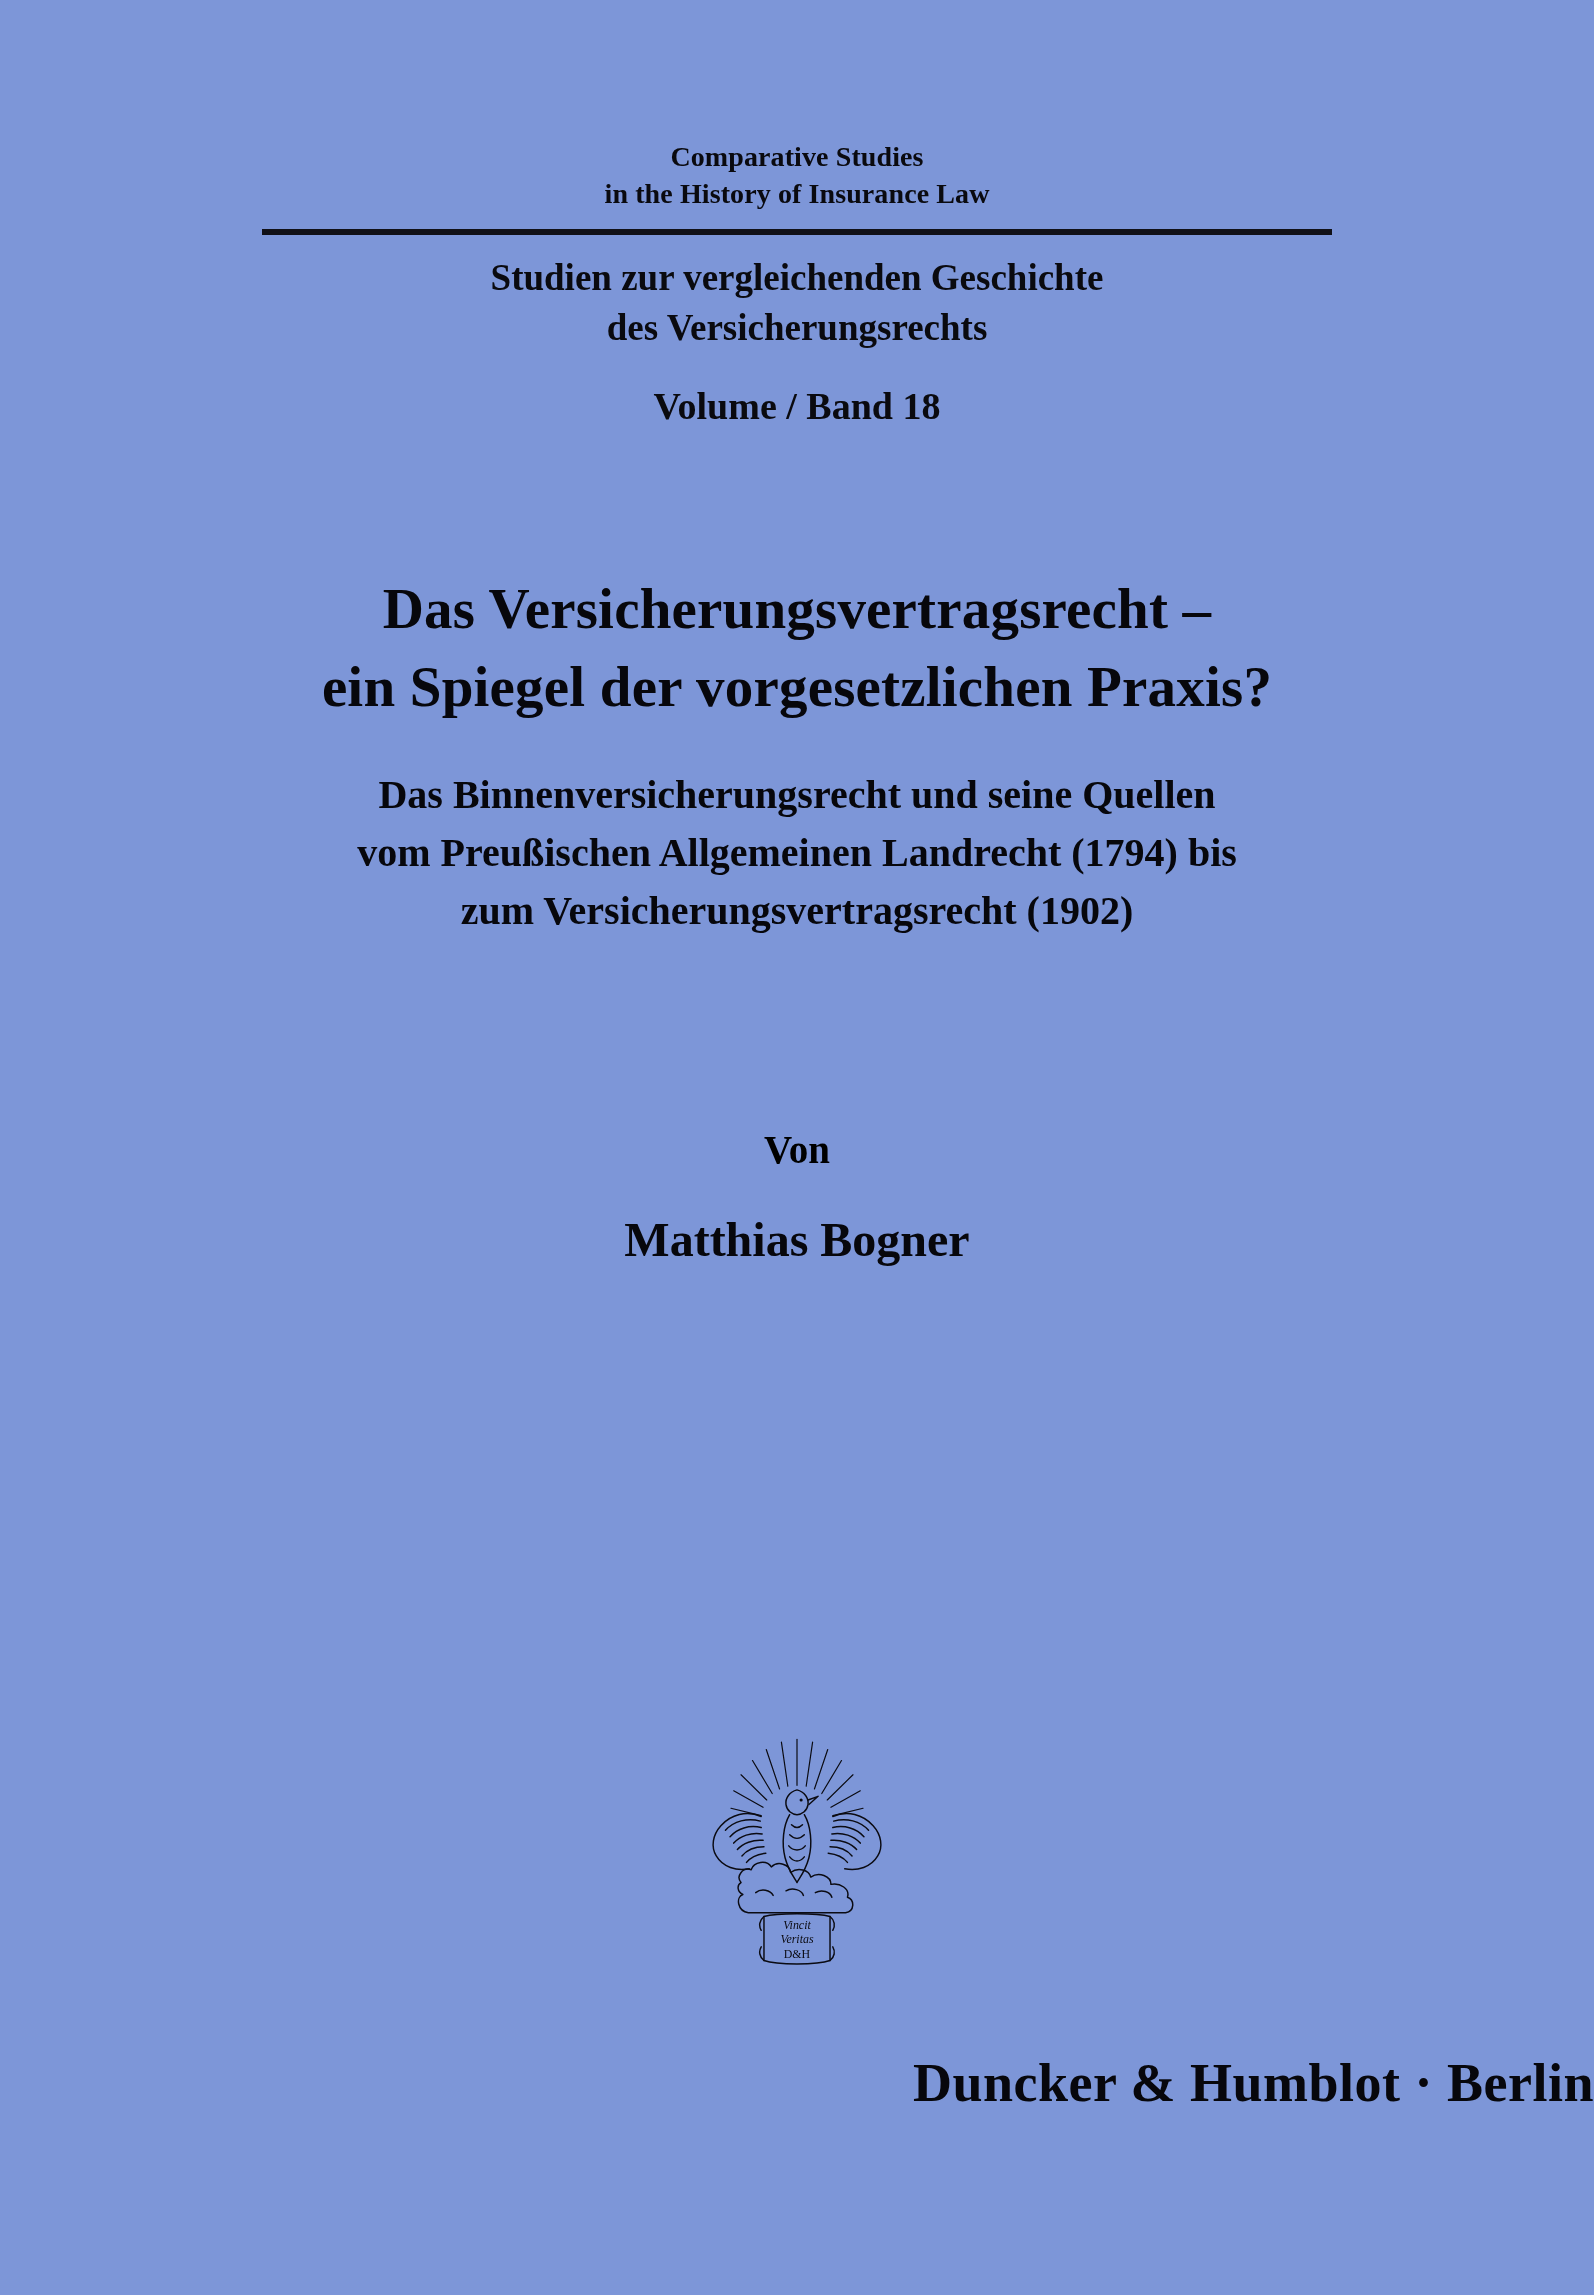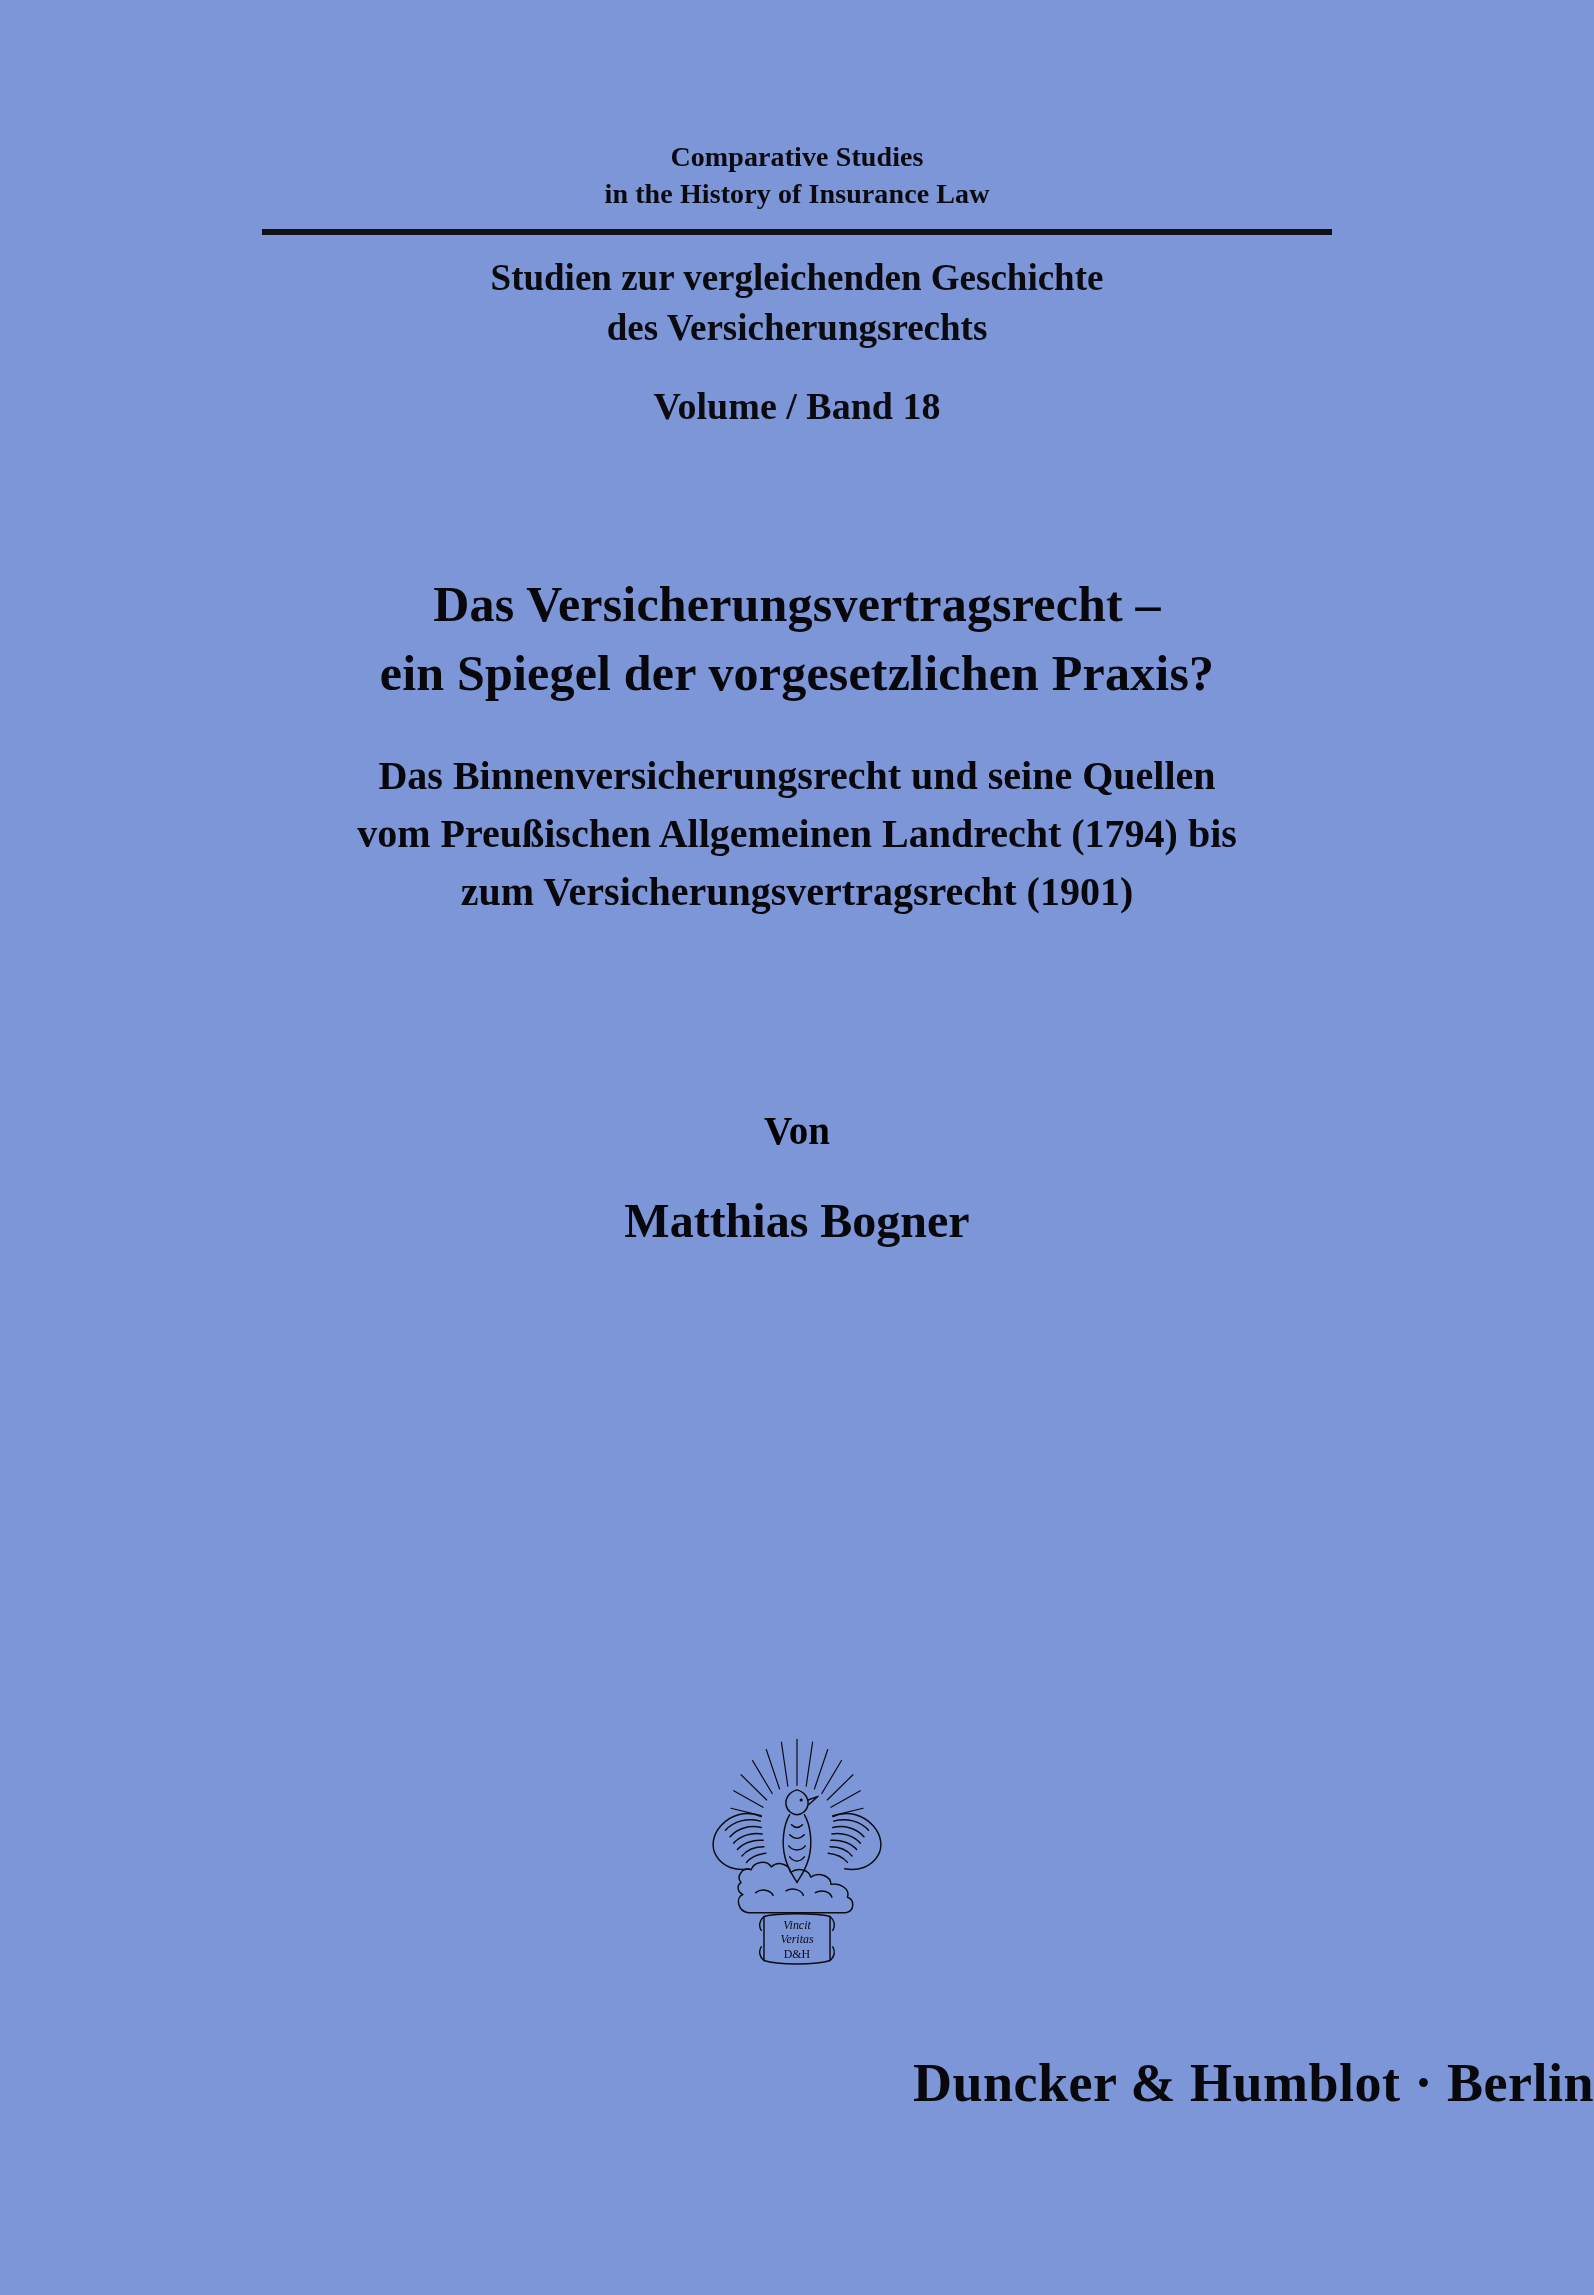--- a/index.html
+++ b/index.html
@@ -67,21 +67,21 @@
 
   
   .title-block {
     margin-top: 138px;
     width: 100%;
     text-align: center;
   }
   .main-title {
     font-family: "Liberation Serif", serif;
     font-weight: bold;
-    font-size: 50px;
+    font-size: 57px;
     line-height: 1.38;
     color: #07070c;
     letter-spacing: 0.2px;
   }
   .subtitle {
     font-family: "Liberation Serif", serif;
     font-weight: bold;
     font-size: 40px;
     line-height: 1.45;
     color: #07070c;
@@ -160,21 +160,21 @@
     </div>
 
     <div class="title-block">
       <div class="main-title">
         <div>Das Versicherungsvertragsrecht –</div>
         <div>ein Spiegel der vorgesetzlichen Praxis?</div>
       </div>
       <div class="subtitle">
         <div>Das Binnenversicherungsrecht und seine Quellen</div>
         <div>vom Preußischen Allgemeinen Landrecht (1794) bis</div>
-        <div>zum Versicherungsvertragsrecht (1901)</div>
+        <div>zum Versicherungsvertragsrecht (1902)</div>
       </div>
     </div>
 
     <div class="author-block">
       <div class="byline">Von</div>
       <div class="author-name">Matthias Bogner</div>
     </div>
 
   </div>
 

